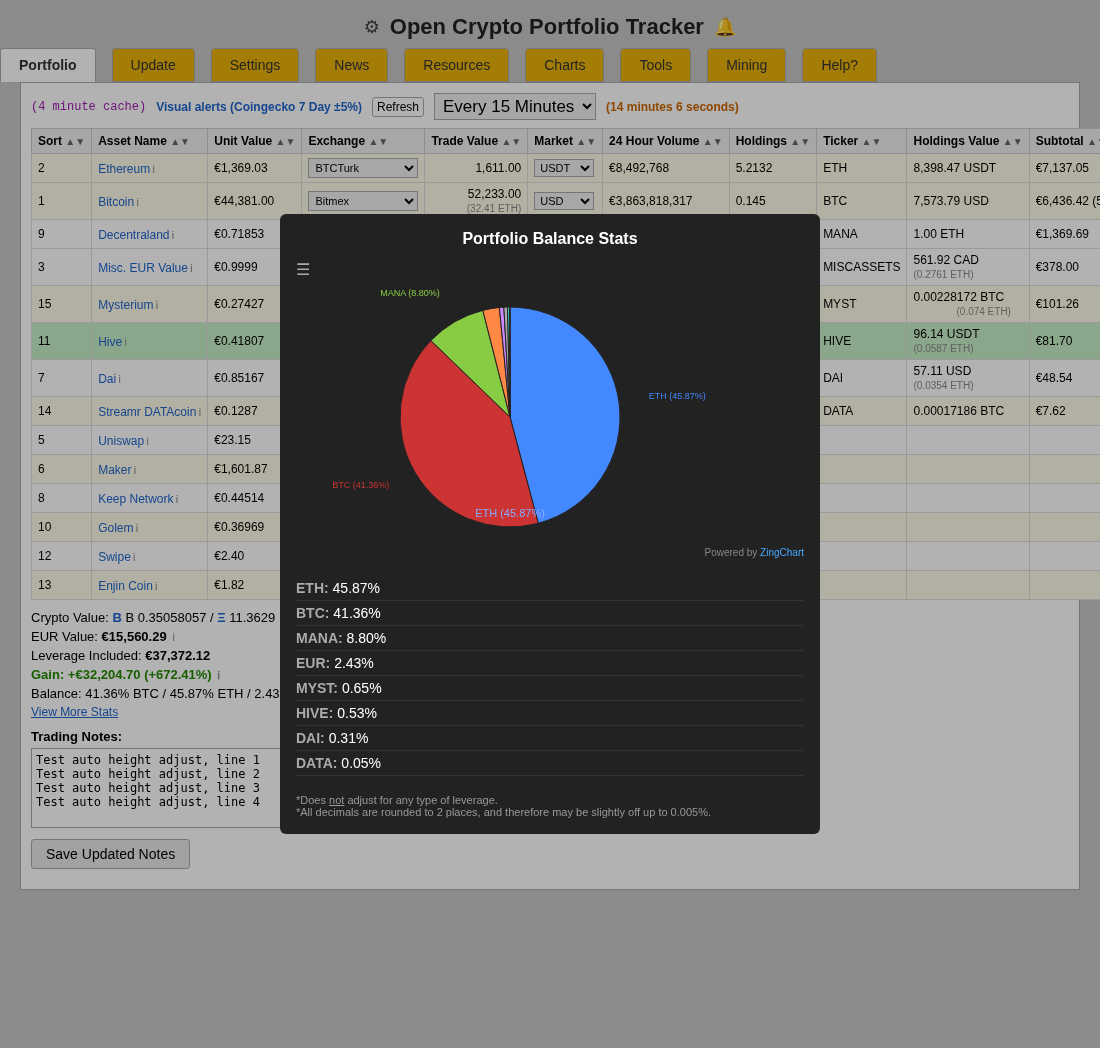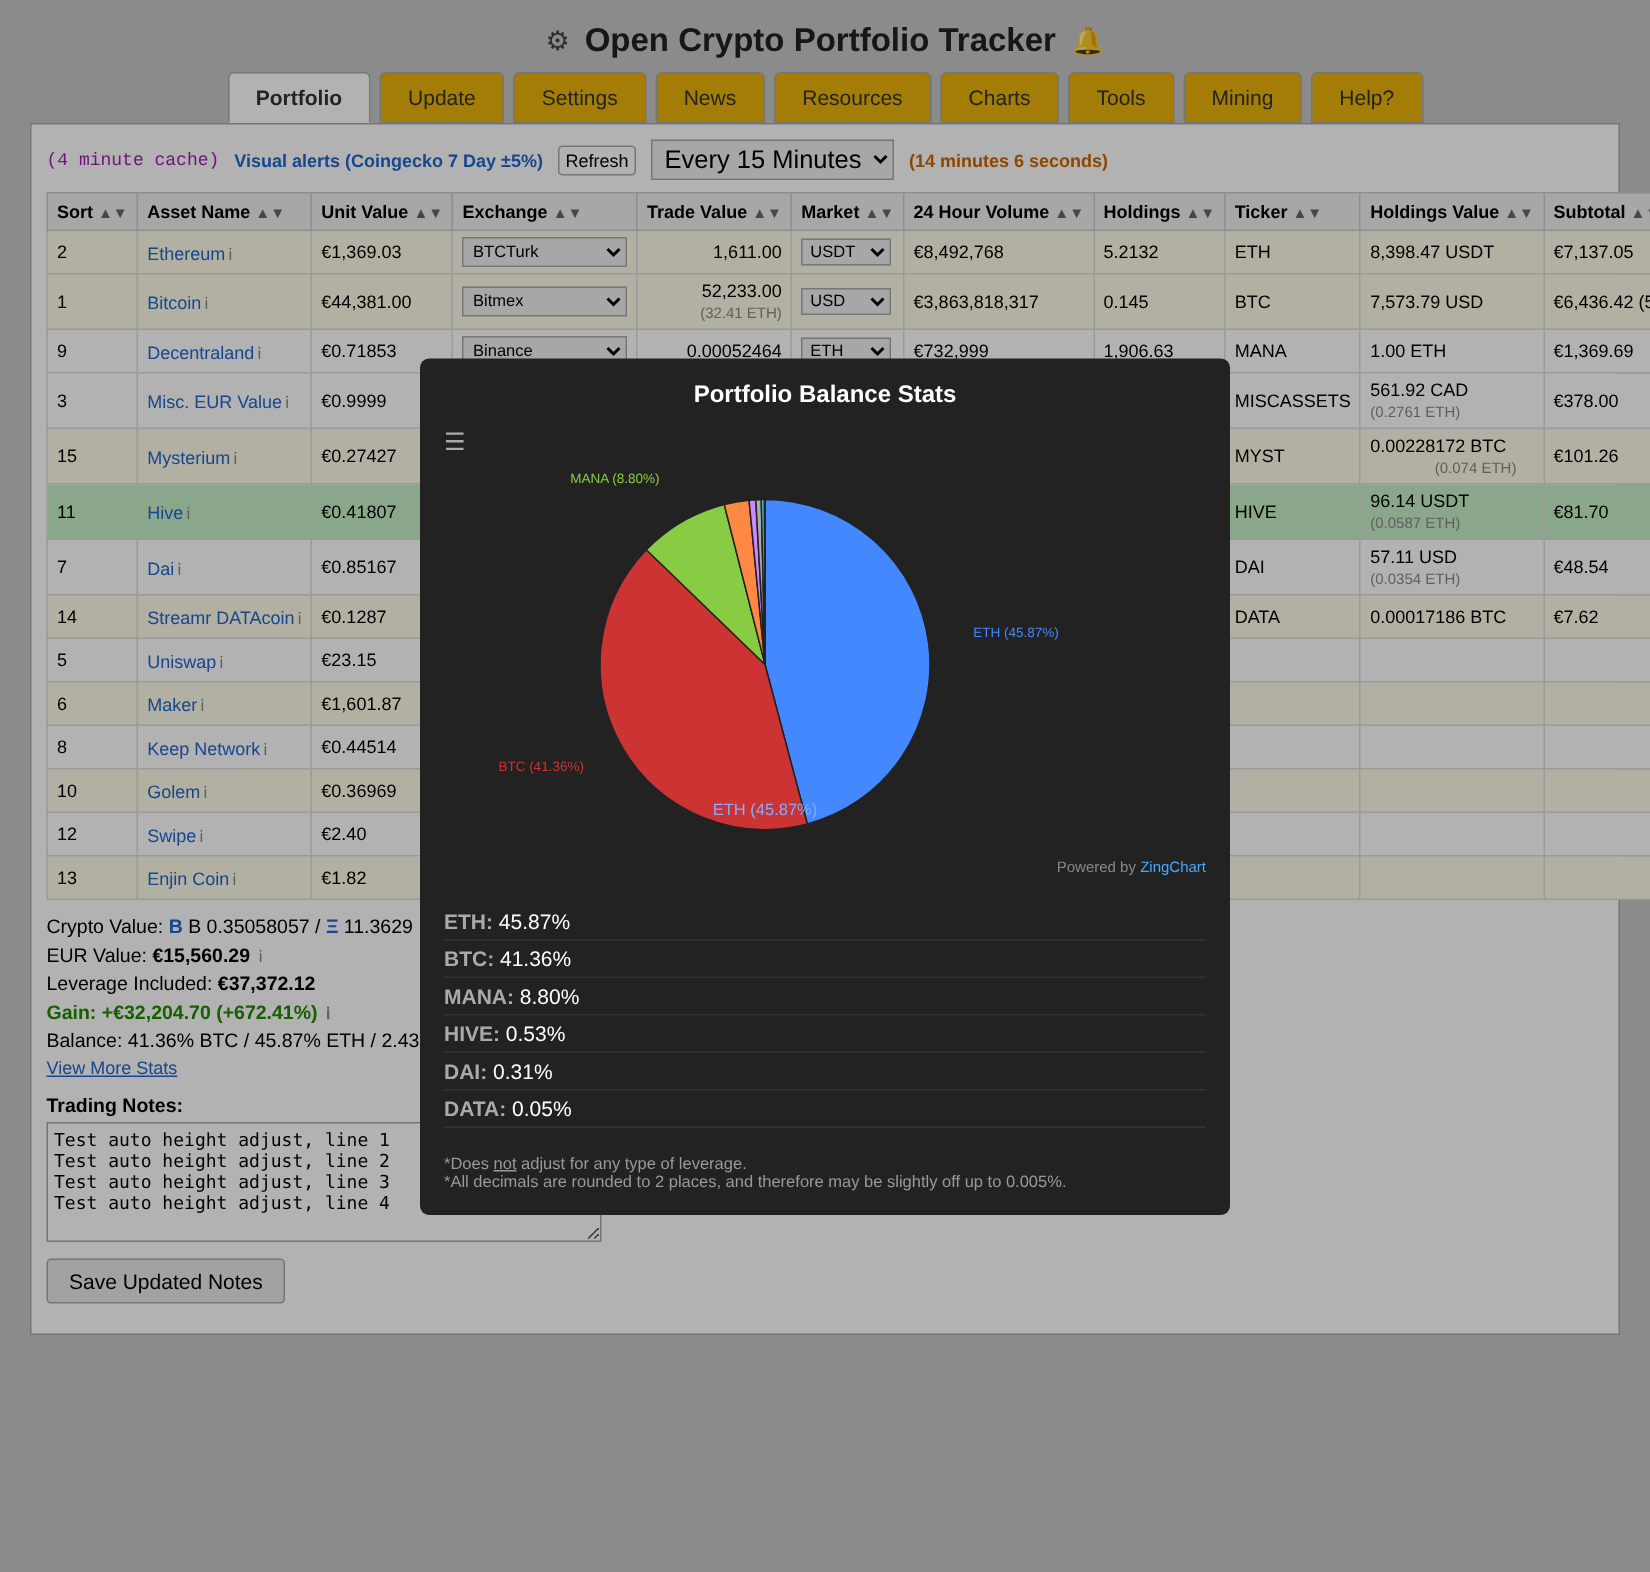--- a/index.html
+++ b/index.html
@@ -3,21 +3,21 @@
   <meta charset="utf-8">
   <style>
     * { box-sizing: border-box; margin: 0; padding: 0; }
     body { background: #c8c8c8; font-family: Arial, sans-serif; font-size: 13px; width: 1100px; min-height: 1048px; }
 
     .app-header { text-align: center; padding: 14px 0 8px; display: flex; align-items: center; justify-content: center; gap: 10px; }
     .app-header .gear-icon { font-size: 18px; color: #444; }
     .app-header h1 { font-size: 22px; font-weight: bold; color: #222; }
     .app-header .bell-icon { font-size: 18px; color: #444; }
 
-    .nav-tabs { display: flex; justify-content: center; gap: 6px; margin-bottom: 0; }
+    .nav-tabs { display: flex; gap: 16px; margin-bottom: 0; }
     .nav-tab { padding: 8px 18px; border: 1px solid #aaa; border-radius: 4px 4px 0 0; background: #eab308; cursor: pointer; font-size: 14px; color: #333; }
     .nav-tab.active { background: #fff; border-bottom: 1px solid #fff; font-weight: bold; }
 
     .main-container { background: #fff; border: 1px solid #aaa; margin: 0 20px; padding: 10px; }
 
     .toolbar { display: flex; align-items: center; gap: 10px; margin-bottom: 8px; font-size: 12px; }
     .cache-badge { color: #a21caf; font-family: Liberation Mono, monospace; }
     .alert-badge { color: #2266cc; font-weight: bold; }
     .refresh-btn { background: none; border: 1px solid #aaa; padding: 2px 4px; cursor: pointer; border-radius: 3px; font-size: 12px; }
     .interval-select { font-size: 17px; border: 1px solid #aaa; padding: 2px 4px; }
@@ -456,20 +456,22 @@
           <text x="160" y="230" fill="#88aaff" font-size="11" text-anchor="middle">ETH (45.87%)</text>
         </svg>
     </div>
 
     <div class="powered-by">Powered by <span>ZingChart</span></div>
 
     <div class="stats-list" id="stats-list">
         <div class="stat-row"><span class="stat-label">ETH:</span> <span class="stat-value">45.87%</span></div>
         <div class="stat-row"><span class="stat-label">BTC:</span> <span class="stat-value">41.36%</span></div>
         <div class="stat-row"><span class="stat-label">MANA:</span> <span class="stat-value">8.80%</span></div>
+        <div class="stat-row"><span class="stat-label">EUR:</span> <span class="stat-value">2.43%</span></div>
+        <div class="stat-row"><span class="stat-label">MYST:</span> <span class="stat-value">0.65%</span></div>
         <div class="stat-row"><span class="stat-label">HIVE:</span> <span class="stat-value">0.53%</span></div>
         <div class="stat-row"><span class="stat-label">DAI:</span> <span class="stat-value">0.31%</span></div>
         <div class="stat-row"><span class="stat-label">DATA:</span> <span class="stat-value">0.05%</span></div>
       </div>
 
     <div class="footnotes">
       <div>*Does <span class="underline">not</span> adjust for any type of leverage.</div>
       <div>*All decimals are rounded to 2 places, and therefore may be slightly off up to 0.005%.</div>
     </div>
   </div>

